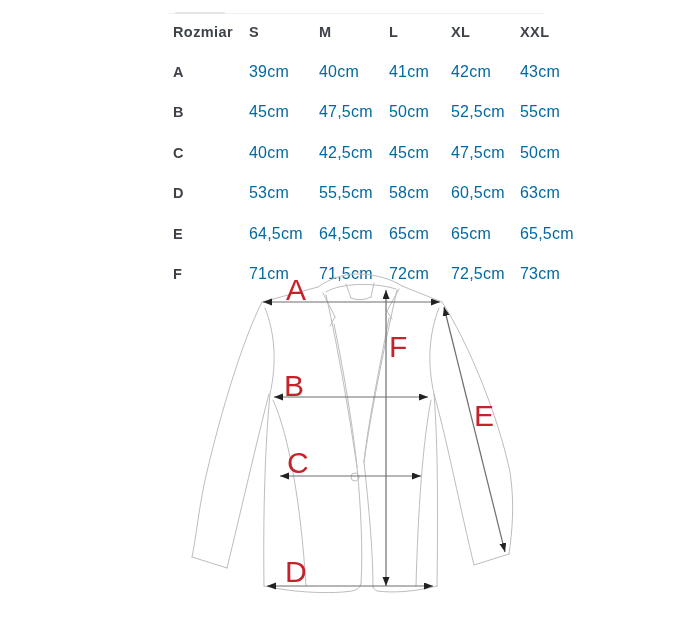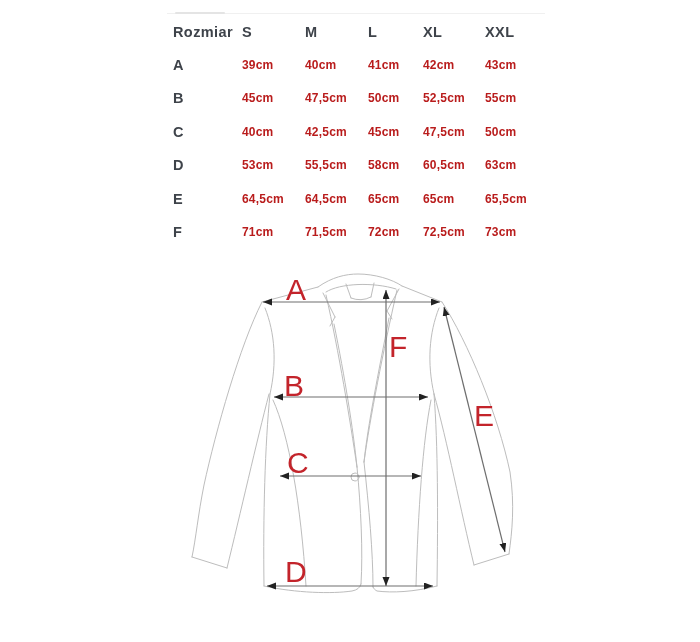--- a/index.html
+++ b/index.html
@@ -10,24 +10,25 @@
   }
   .stage{position:absolute;left:0;top:0;width:700px;height:642px;}
   .top-line{position:absolute;top:13px;left:167px;width:378px;height:1px;background:#f0f0f0;}
   .top-line-dark{position:absolute;top:12px;left:175px;width:50px;height:2px;background:#e4e4e4;border-radius:1px;}
   .tbl{
     position:absolute;left:173px;top:15px;
     display:grid;
     grid-template-columns:69px 63px 63px 55px 62px 60px;
     grid-auto-rows:33.4px;
     align-items:center;
+    gap:7px;
   }
   .hc{font-weight:bold;font-size:14.5px;color:#3e434a;letter-spacing:.4px;}
   .rl{font-weight:bold;font-size:14.5px;color:#3e434a;letter-spacing:.4px;}
-  .v{font-size:12px;color:#b91c1c;letter-spacing:.2px;font-weight:bold;}
+  .v{font-size:16px;color:#0369a1;letter-spacing:.2px;}
   svg{position:absolute;left:0;top:0;}
   .outline{fill:none;stroke:#bdbdbd;stroke-width:1;stroke-linecap:round;stroke-linejoin:round;}
   .meas{stroke:#6e6e6e;stroke-width:1.2;}
   .mlabel{fill:#c3242b;font-family:"Liberation Sans",sans-serif;font-size:30px;}
 </style>
 </head>
 <body>
 
 <div class="stage">
 

